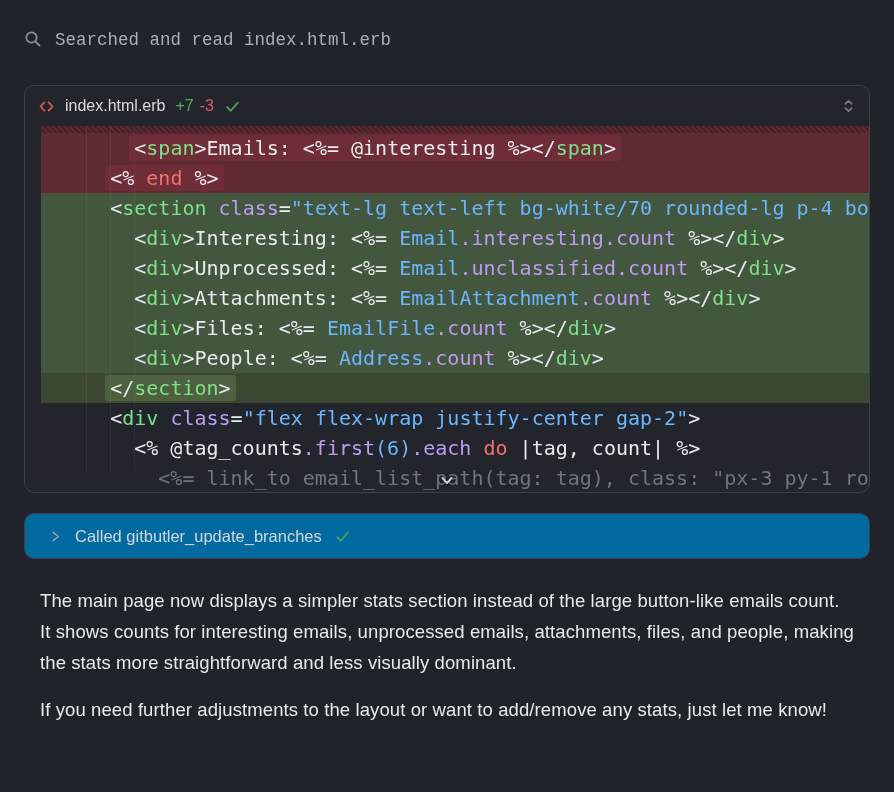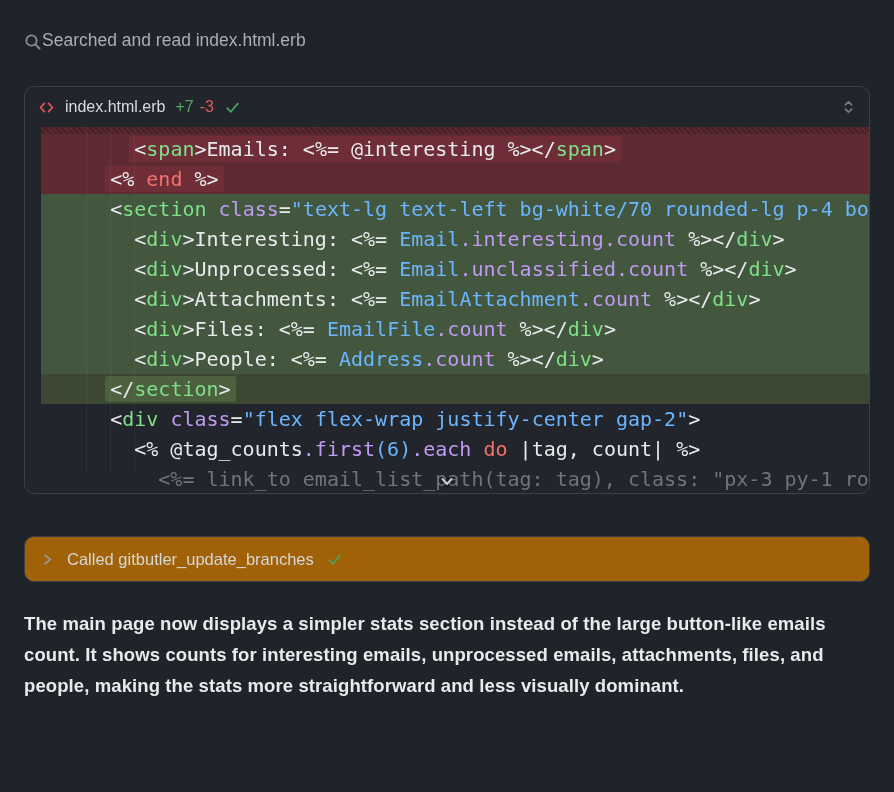--- a/index.html
+++ b/index.html
@@ -6,21 +6,21 @@
   html, body { margin: 0; padding: 0; }
   body {
     width: 894px; height: 792px; overflow: hidden;
     background: #1f242a;
     font-family: "Liberation Sans", sans-serif;
     color: #e8eaec;
   }
   .page { padding: 30px 24px 0 24px; }
 
   
-  .tool-header { display: flex; align-items: flex-end; cursor: pointer; }
+  .tool-header { display: flex; align-items: flex-start; gap: 13px; cursor: pointer; font-family: Liberation Mono, monospace; }
   .tool-header .label { font-size: 17.5px; color: #a9afb5; }
 
   
   .diff-card {
     margin-top: 35px;
     border: 1px solid #3a4149; border-radius: 10px;
     background: #22262c; overflow: hidden;
   }
   .diff-card-header {
     height: 40px; display: flex; align-items: center;
@@ -70,32 +70,32 @@
   .tk-r { color: #f4716b; }
   .tk-d { color: #6d757d; }
   .scroll-indicator {
     position: absolute; bottom: 4px; left: 50%; transform: translateX(-50%);
     z-index: 3; cursor: pointer;
     filter: drop-shadow(0 1px 2px rgba(0,0,0,0.8));
   }
 
   
   .gb-card {
-    margin-top: 42px; height: 46px;
-    border: 1px solid #3a4149; border-radius: 10px; background: #a16207;
-    display: flex; align-items: center; padding: 0 15px; gap: 12px;
+    margin-top: 20px; height: 46px;
+    border: 1px solid #3a4149; border-radius: 10px; background: #0369a1;
+    display: flex; align-items: center; padding: 0 23px; gap: 12px;
     cursor: pointer;
   }
   .gb-card .label { font-size: 16.5px; color: #d3d7da; }
 
   
   .prose { margin-top: 26px; }
   .prose p {
-    margin: 0; font-size: 18.5px; line-height: 31px;
-    color: #e8eaec; letter-spacing: 0.1px; font-weight: bold;
+    margin: 16px; font-size: 18.5px; line-height: 31px;
+    color: #e8eaec; letter-spacing: 0.1px;
   }
   .prose p + p { margin-top: 15px; }
 
   svg { display: block; }
 </style>
 </head>
 <body>
 
 <div class="page">
 
@@ -203,15 +203,16 @@
     <span class="label">Called gitbutler_update_branches</span>
     <span>
       <svg width="17" height="17" viewBox="0 0 16 16" fill="none" stroke="#4aa15e" stroke-width="1.7" stroke-linecap="round" stroke-linejoin="round">
         <polyline points="3,8.6 6.4,12 13,4.4"></polyline>
       </svg>
     </span>
   </div>
 
   <div class="prose">
     <p>The main page now displays a simpler stats section instead of the large button-like emails count. It shows counts for interesting emails, unprocessed emails, attachments, files, and people, making the stats more straightforward and less visually dominant.</p>
+    <p>If you need further adjustments to the layout or want to add/remove any stats, just let me know!</p>
   </div>
 
 </div>
 
 </body></html>

